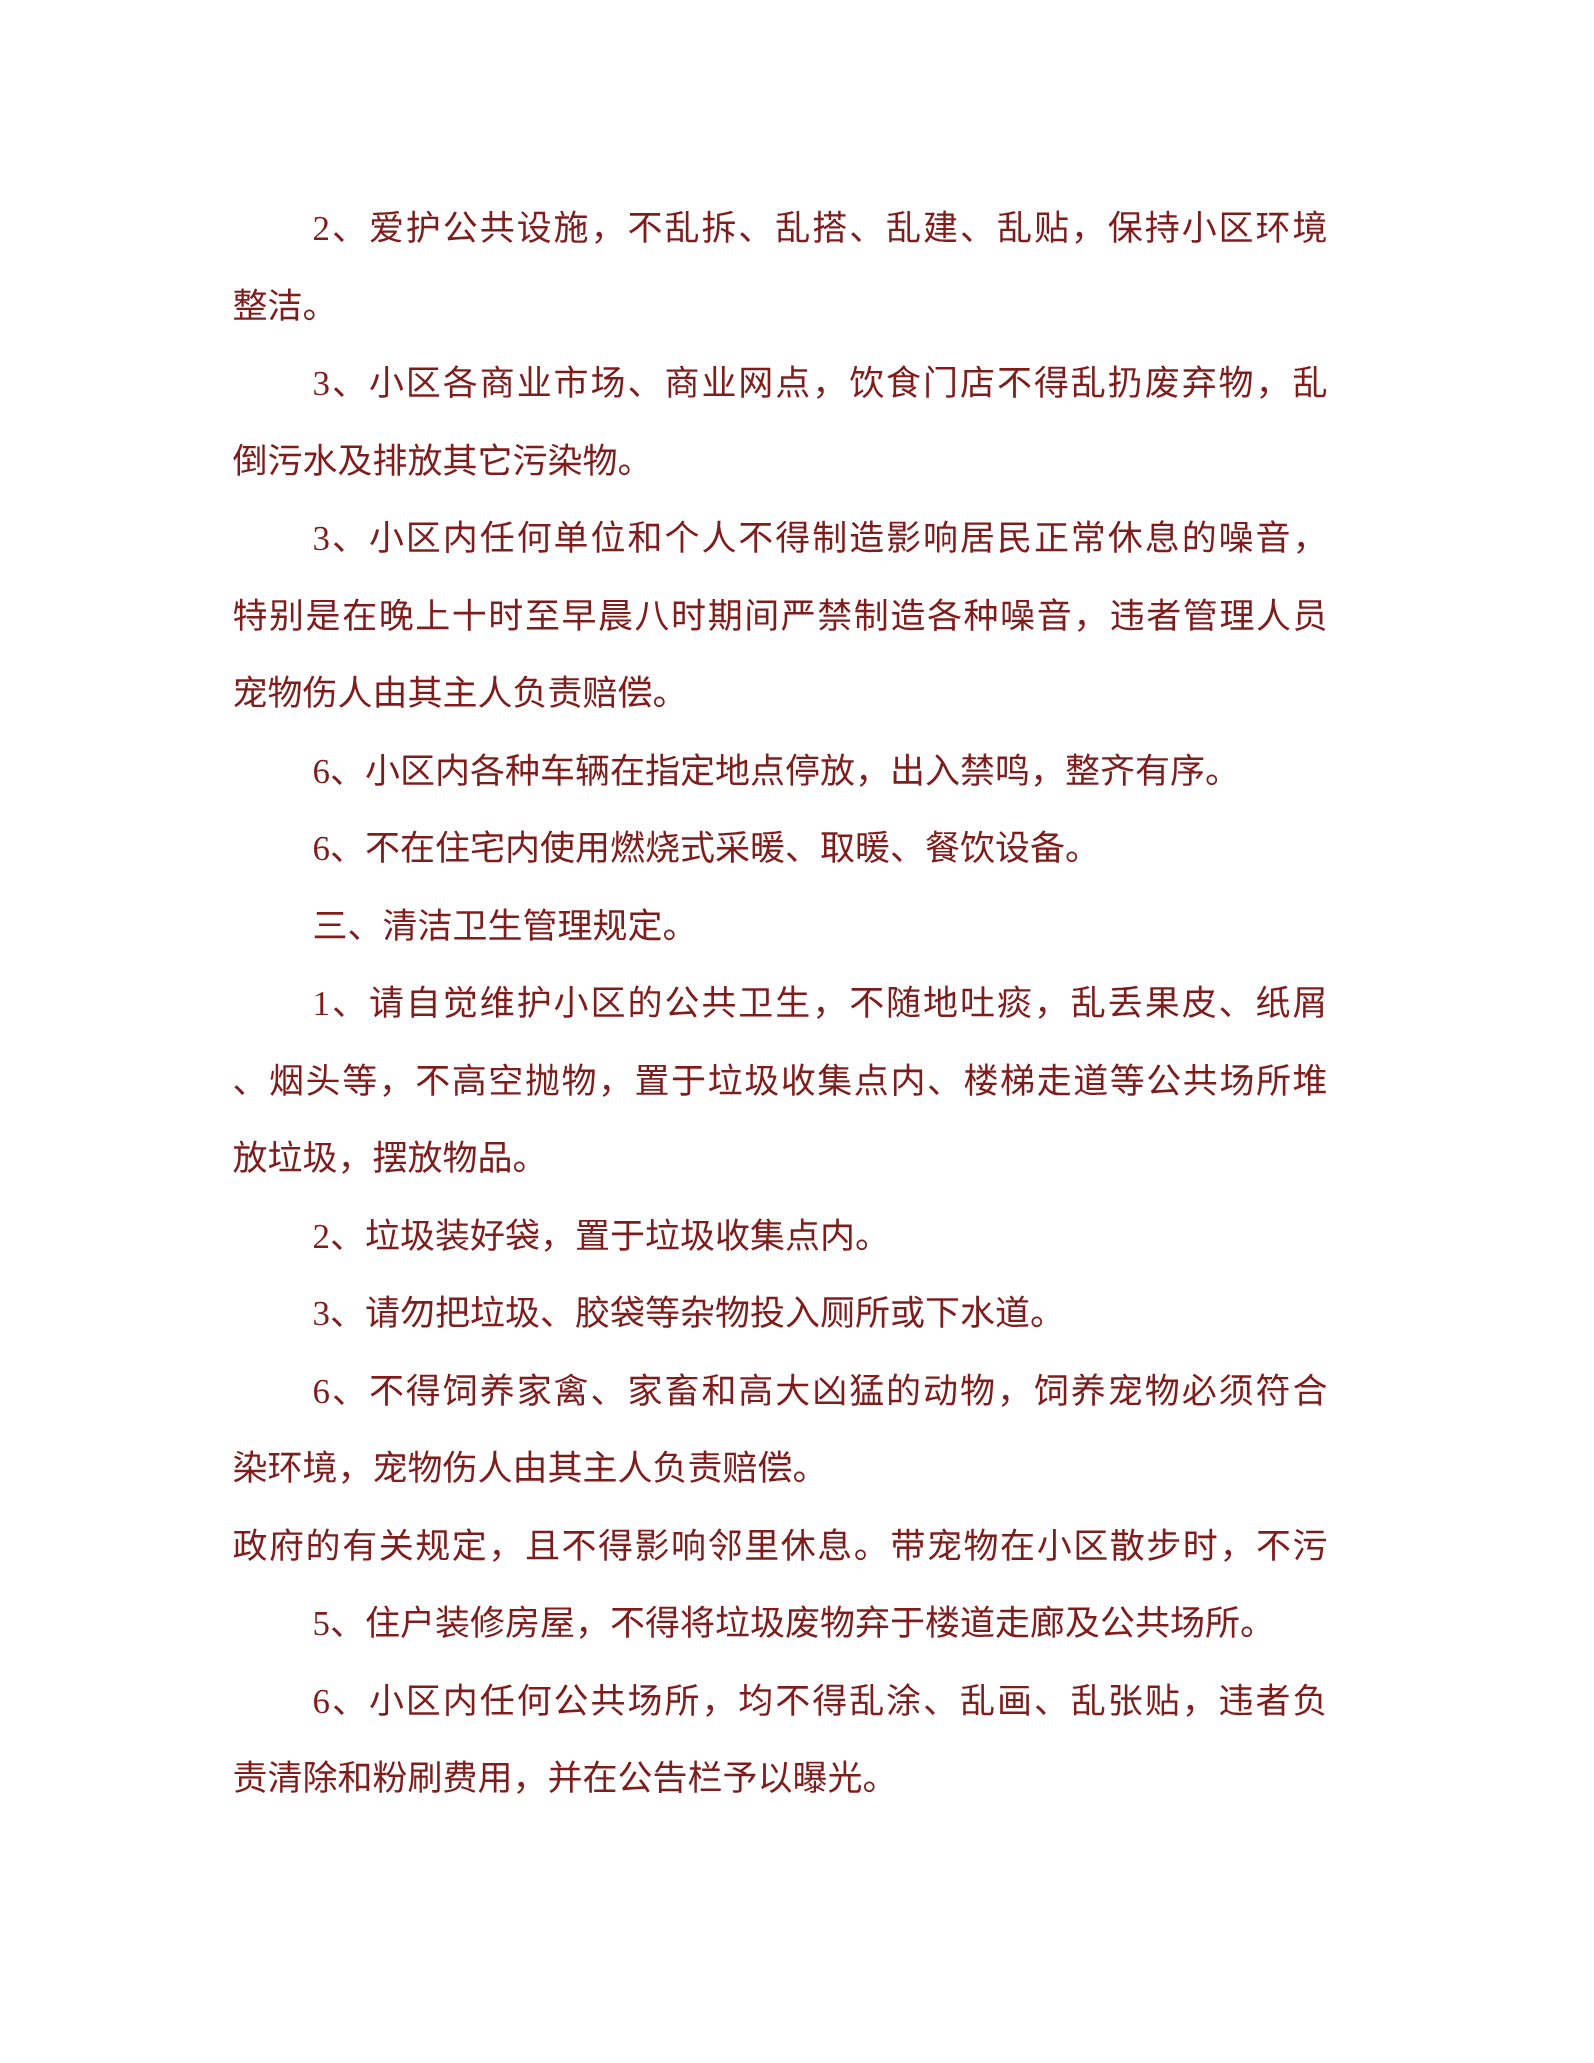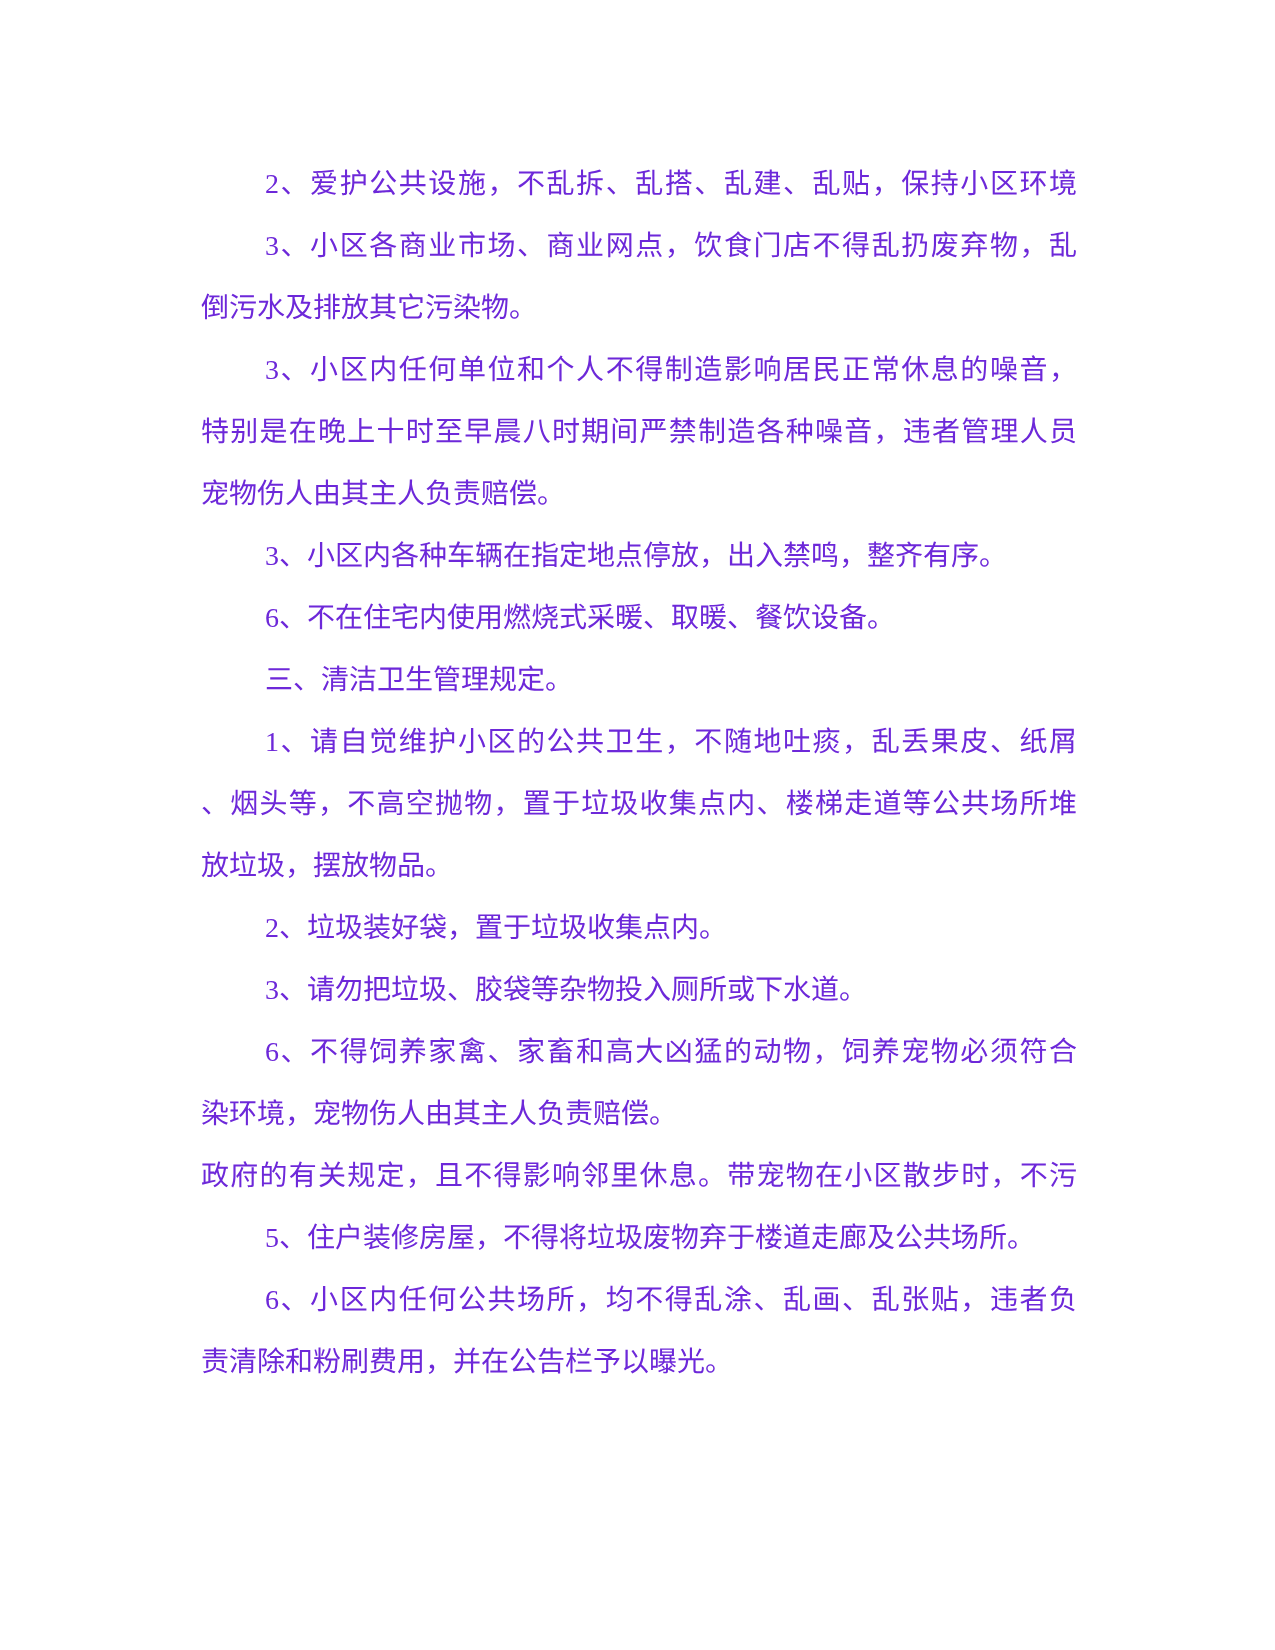--- a/index.html
+++ b/index.html
@@ -10,24 +10,24 @@
   .page {
     position: relative;
     width: 1275px;
     height: 1650px;
     background: #ffffff;
     overflow: hidden;
     font-family: "Liberation Serif", "DejaVu Serif", serif;
   }
   .text-block {
     position: absolute;
-    left: 201px;
+    left: 186px;
     top: 153px;
     width: 876px;
-    color: #6d28d9;
+    color: #7f1d1d;
   }
   .line {
     font-size: 28px;
     line-height: 62px;
     height: 62px;
     text-align: left;
     overflow: hidden;
   }
   .line.indent {
     text-indent: 64px;
@@ -37,26 +37,27 @@
     text-align-last: justify;
     -moz-text-align-last: justify;
   }
 </style>
 </head>
 <body>
 
 <div class="page">
   <div class="text-block">
       <div class="line indent fill">2、爱护公共设施，不乱拆、乱搭、乱建、乱贴，保持小区环境</div>
+      <div class="line">整洁。</div>
       <div class="line indent fill">3、小区各商业市场、商业网点，饮食门店不得乱扔废弃物，乱</div>
       <div class="line">倒污水及排放其它污染物。</div>
       <div class="line indent fill">3、小区内任何单位和个人不得制造影响居民正常休息的噪音，</div>
       <div class="line fill">特别是在晚上十时至早晨八时期间严禁制造各种噪音，违者管理人员</div>
       <div class="line">宠物伤人由其主人负责赔偿。</div>
-      <div class="line indent">3、小区内各种车辆在指定地点停放，出入禁鸣，整齐有序。</div>
+      <div class="line indent">6、小区内各种车辆在指定地点停放，出入禁鸣，整齐有序。</div>
       <div class="line indent">6、不在住宅内使用燃烧式采暖、取暖、餐饮设备。</div>
       <div class="line indent">三、清洁卫生管理规定。</div>
       <div class="line indent fill">1、请自觉维护小区的公共卫生，不随地吐痰，乱丢果皮、纸屑</div>
       <div class="line fill">、烟头等，不高空抛物，置于垃圾收集点内、楼梯走道等公共场所堆</div>
       <div class="line">放垃圾，摆放物品。</div>
       <div class="line indent">2、垃圾装好袋，置于垃圾收集点内。</div>
       <div class="line indent">3、请勿把垃圾、胶袋等杂物投入厕所或下水道。</div>
       <div class="line indent fill">6、不得饲养家禽、家畜和高大凶猛的动物，饲养宠物必须符合</div>
       <div class="line">染环境，宠物伤人由其主人负责赔偿。</div>
       <div class="line fill">政府的有关规定，且不得影响邻里休息。带宠物在小区散步时，不污</div>

